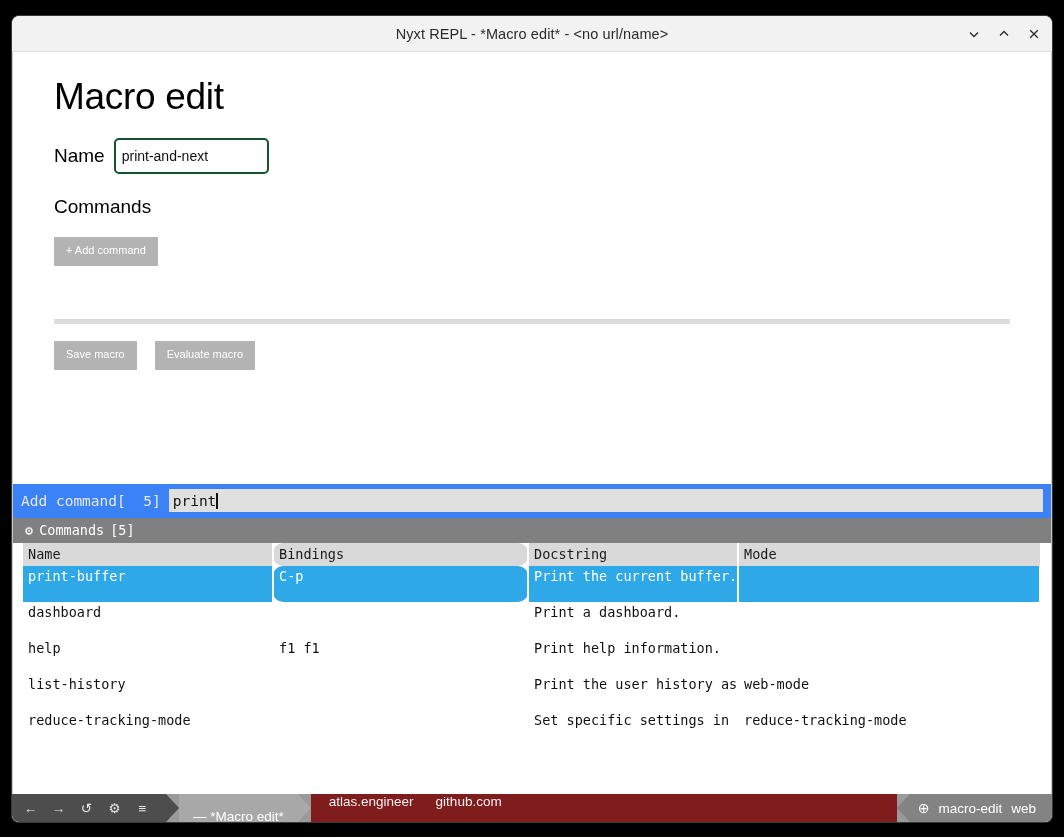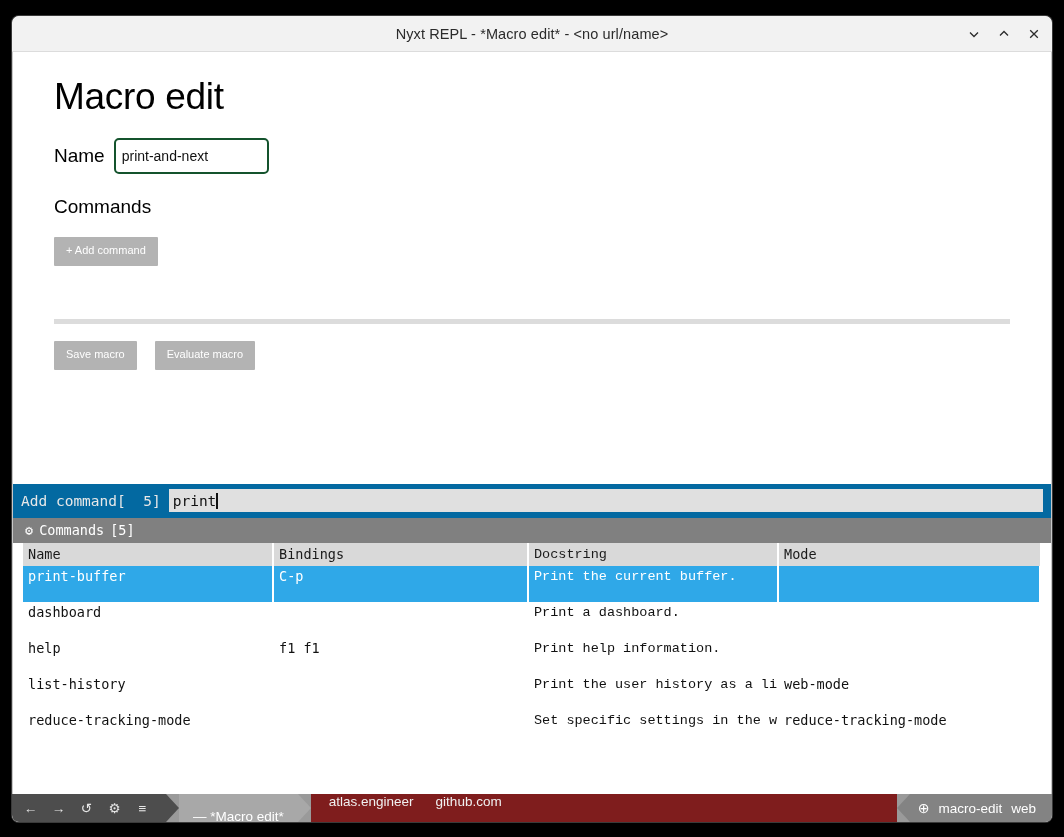--- a/index.html
+++ b/index.html
@@ -133,21 +133,21 @@
   }
 
   #action-row {
     display: flex;
     gap: 18px;
     margin-top: 17px;
   }
 
   
   #prompt-area {
-    background: #0369a1;
+    background: #3b82f6;
     padding: 5px 8px 6px 8px;
     display: flex;
     align-items: center;
     border-left: 1px solid #c8c8c8;
     border-right: 1px solid #c8c8c8;
   }
   #prompt-label {
     color: #e8e8e8;
     font-family: "DejaVu Sans Mono", monospace;
     font-size: 14.5px;
@@ -226,22 +226,22 @@
     text-overflow: clip;
     height: 22px;
   }
   #cmd-table td:last-child { border-right: none; }
   #cmd-table tr.selected td {
     background: #2fa8e8;
     color: #ffffff;
     border-right: 2px solid #ffffff;
   }
   .col-name   { width: 250px; }
-  .col-bind   { width: 255px; }
-  .col-doc    { width: 250px; font-family: Liberation Mono, monospace; }
+  .col-bind   { width: 255px; border-radius: 10px; }
+  .col-doc    { width: 210px; }
   .col-mode   { width: auto; }
 
   #table-filler {
     background: #ffffff;
     height: 48px;
     border-left: 1px solid #c8c8c8;
     border-right: 1px solid #c8c8c8;
   }
 
   

